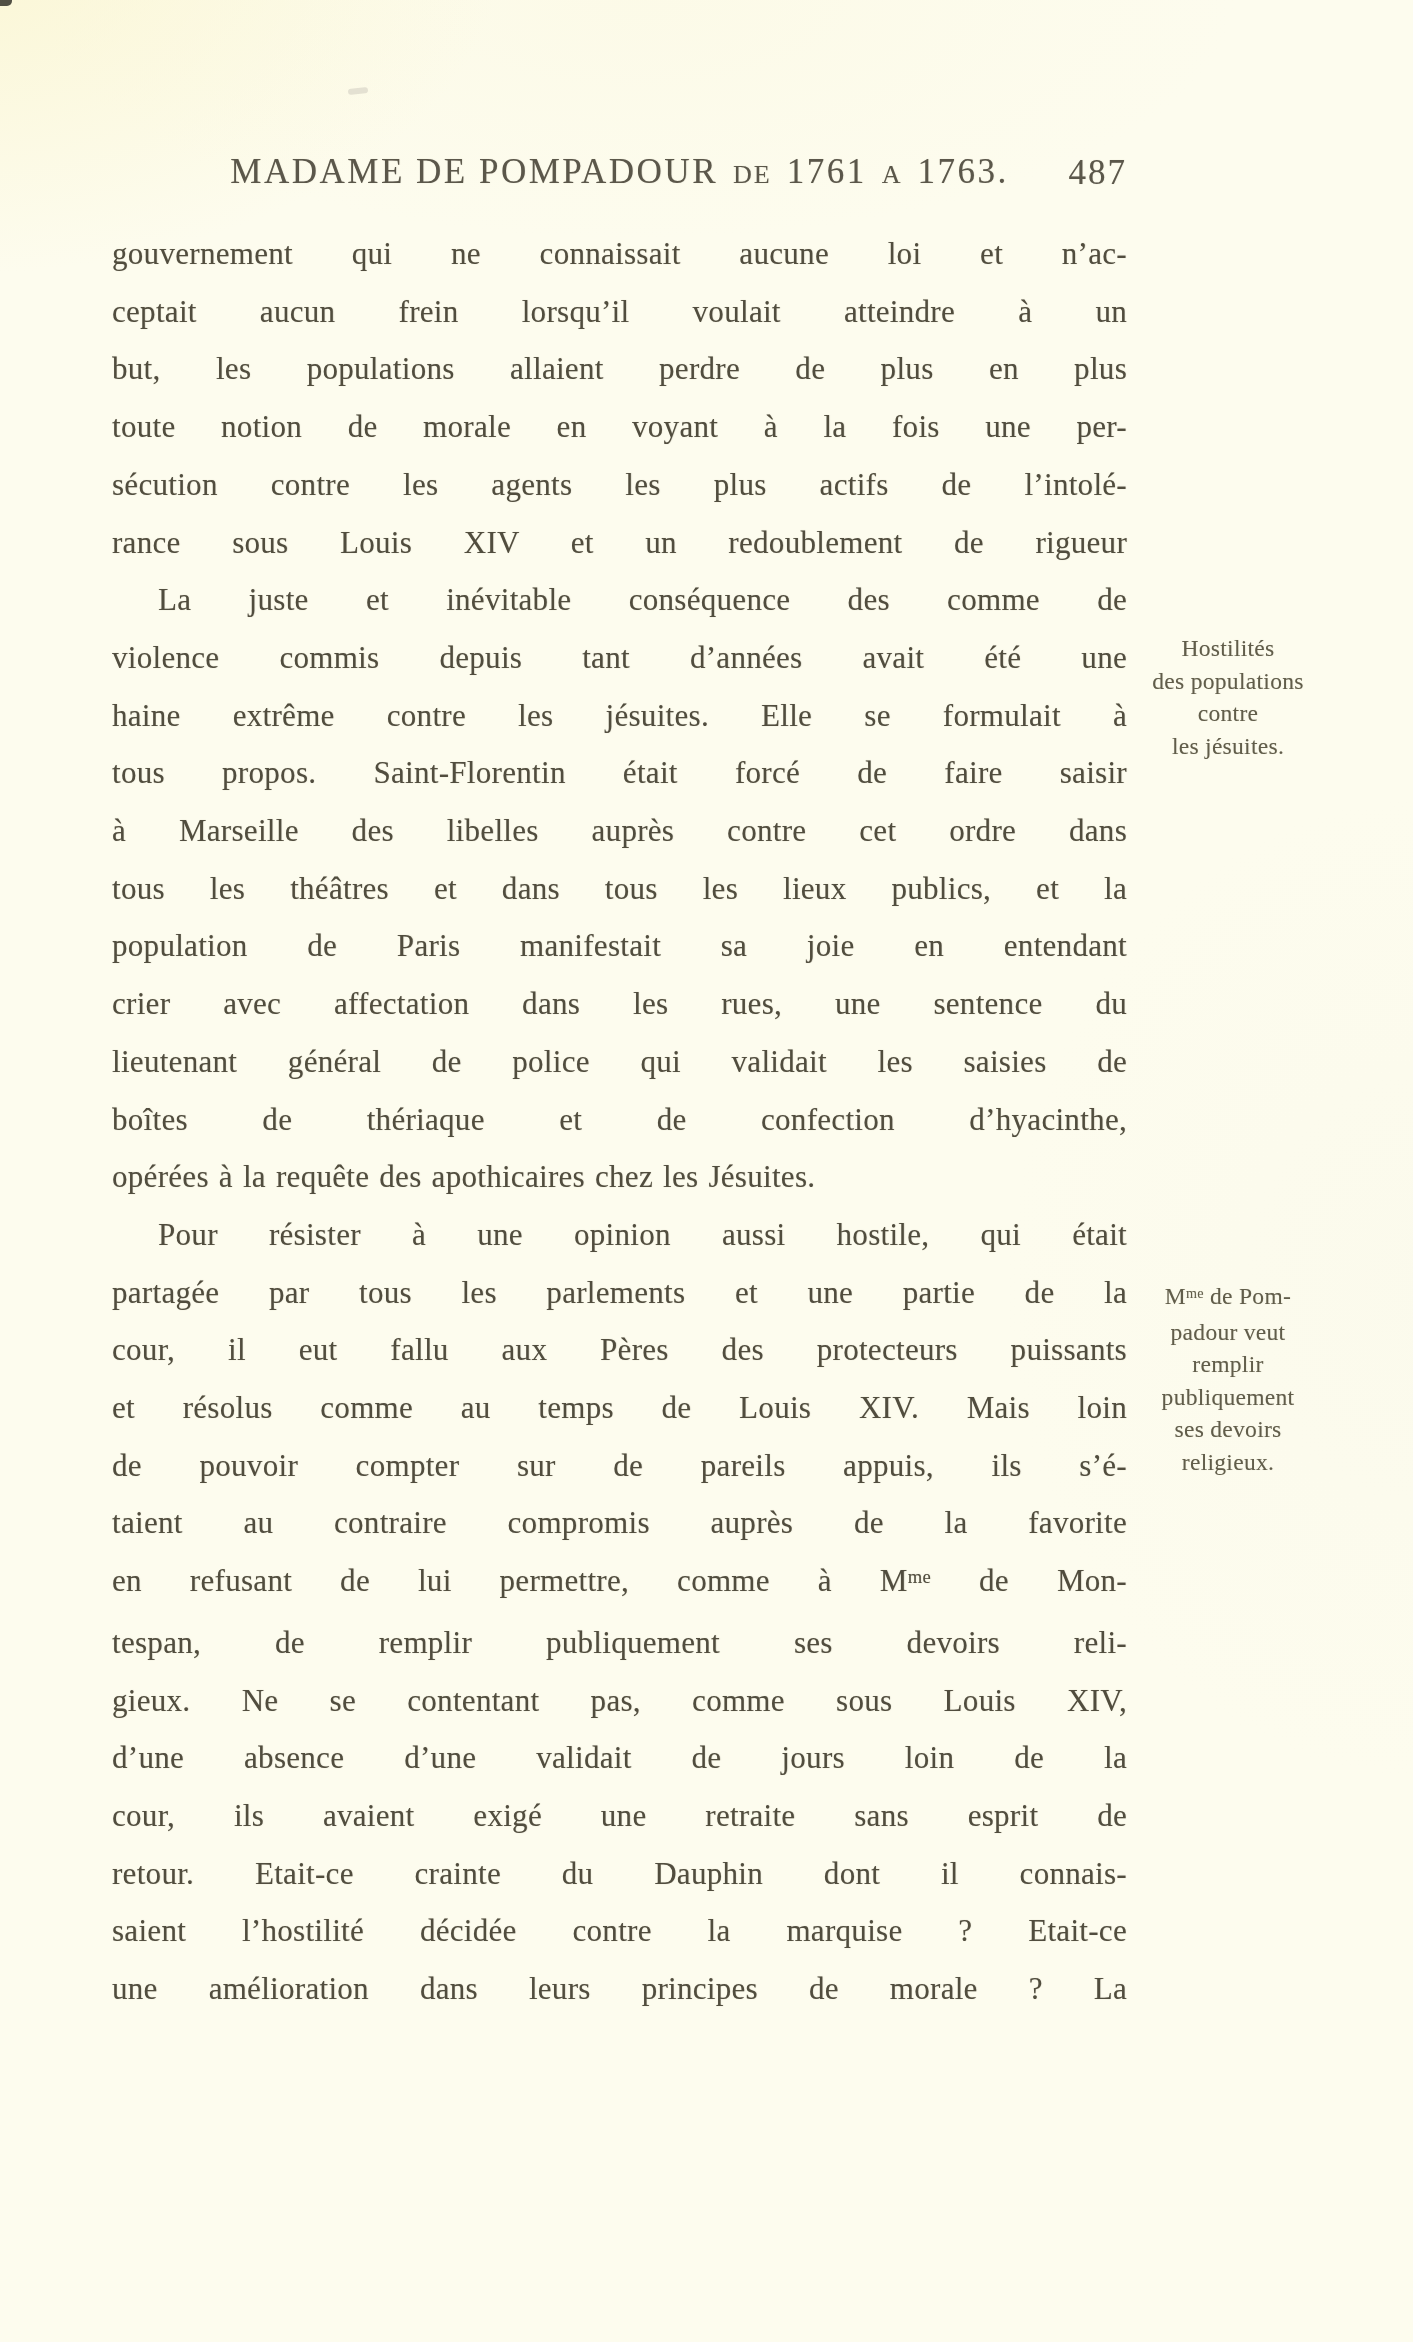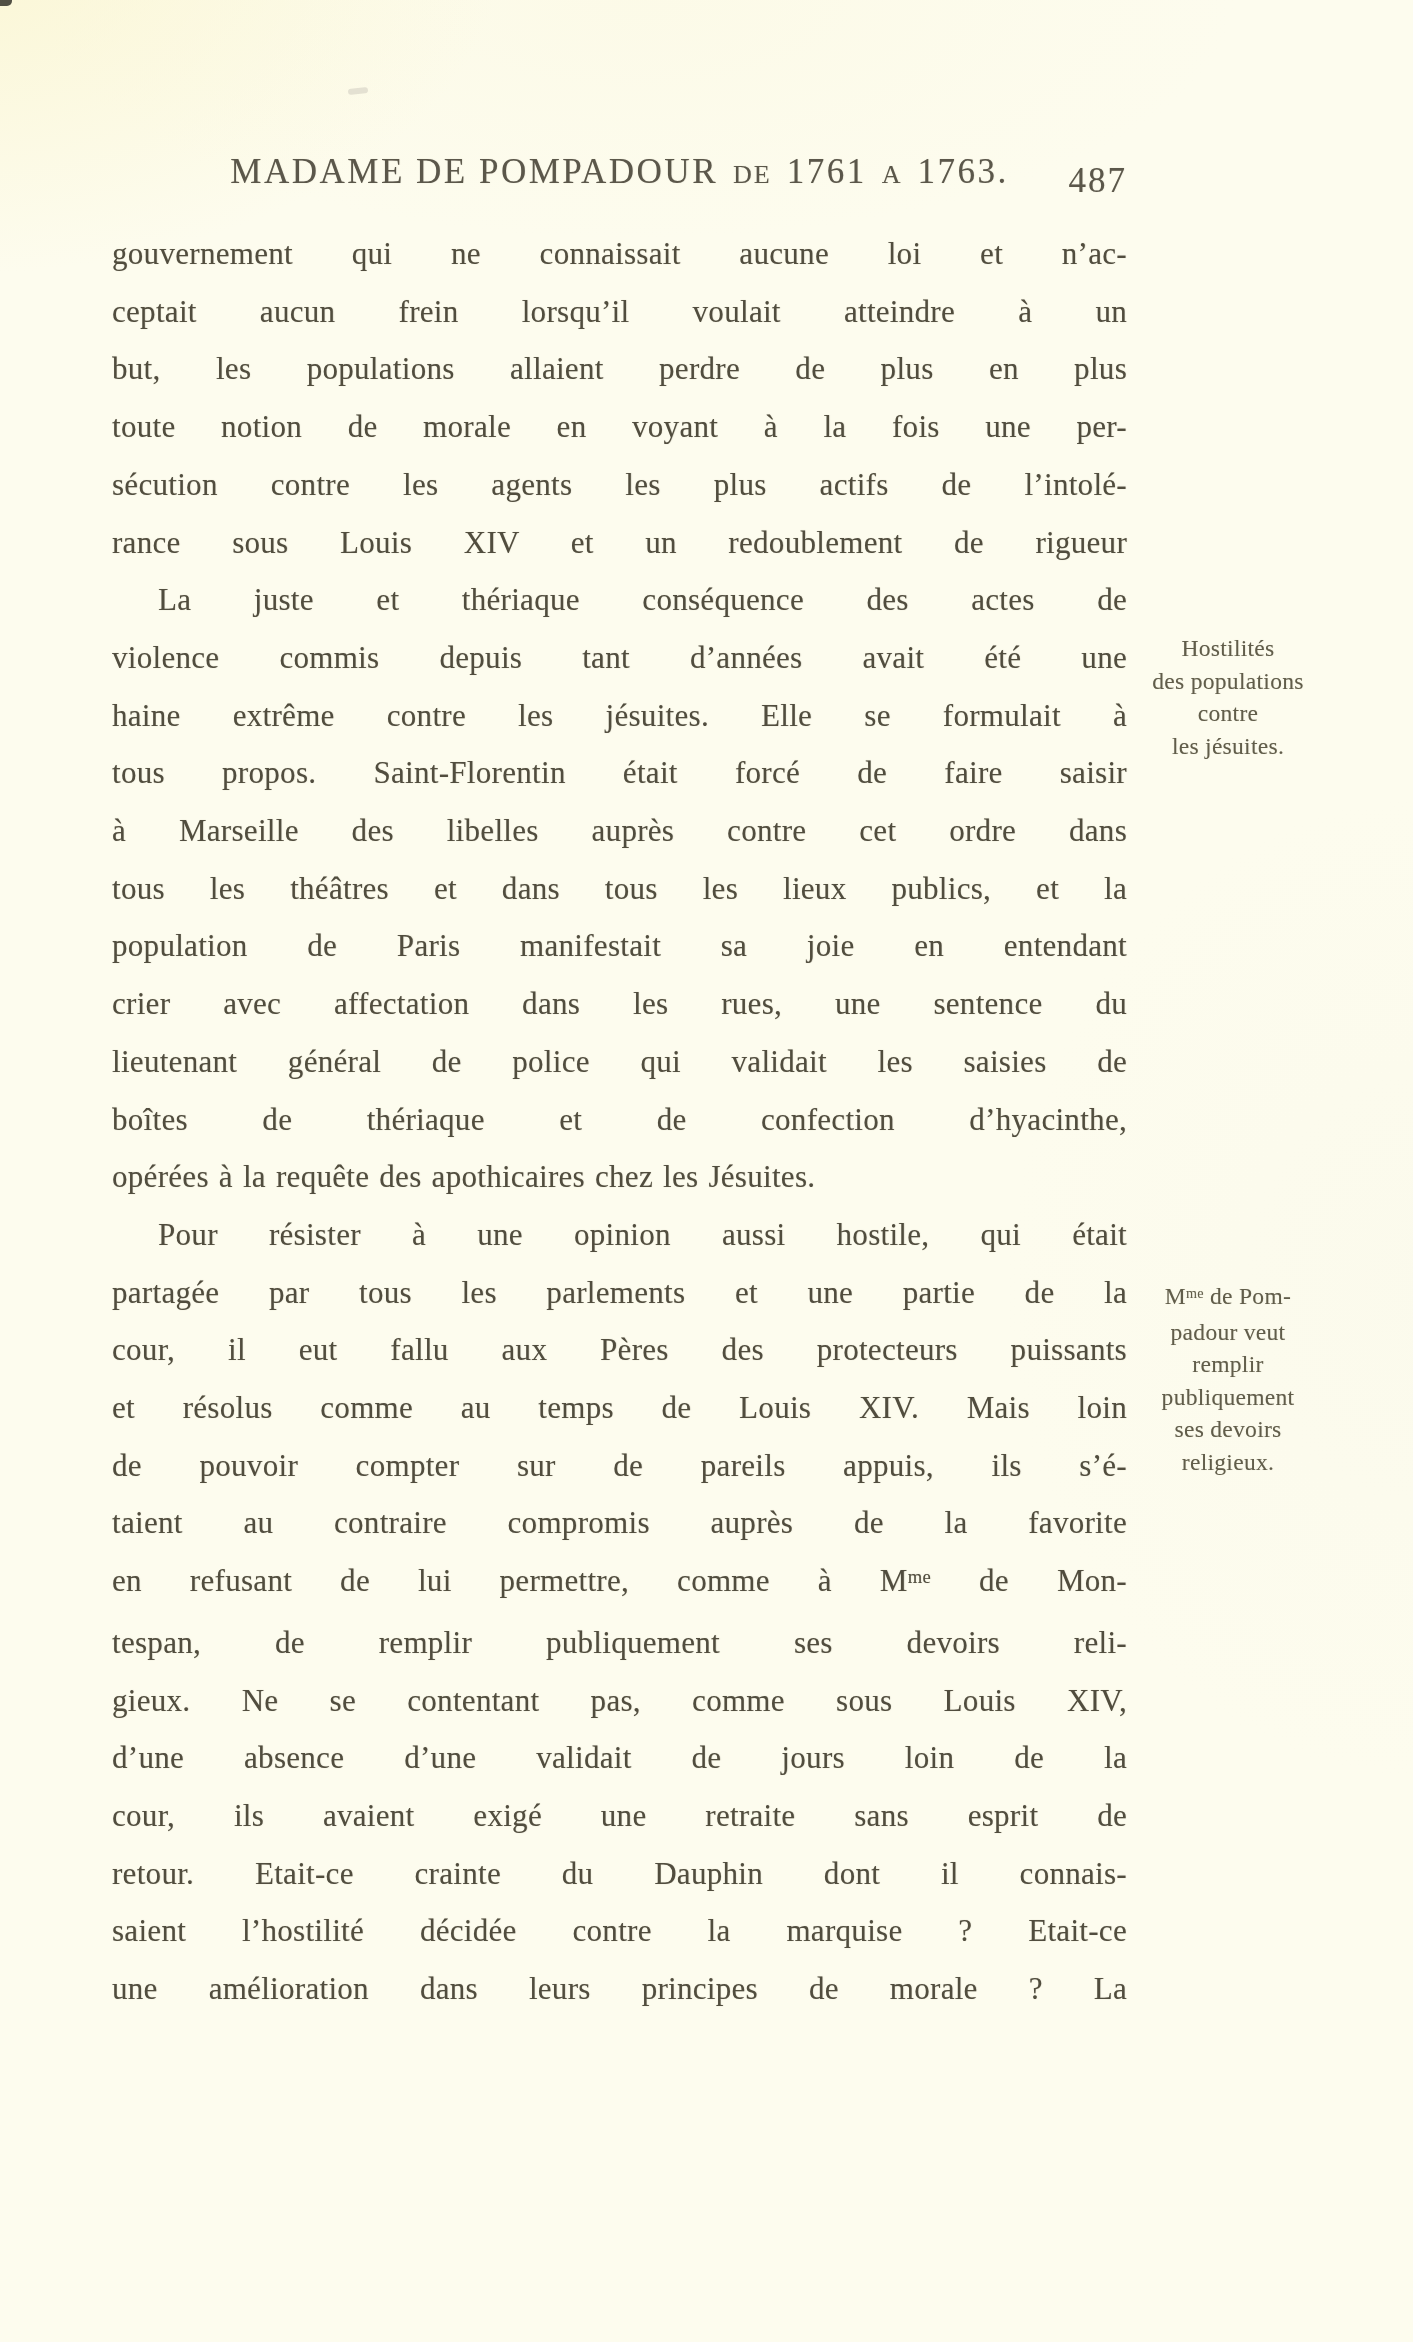--- a/index.html
+++ b/index.html
@@ -46,21 +46,21 @@
   .header-title {
     position: absolute; left: 50%; top: 0;
     transform: translateX(-50%);
     white-space: nowrap;
     font-size: 35px; letter-spacing: 2.5px;
   }
   .header-title span { margin-right: 15px; }
   .header-title span:last-child { margin-right: 0; }
   .header-title .smallcaps { font-size: 26px; letter-spacing: 2px; }
   .page-number {
-    position: absolute; right: 0; top: 9px;
+    position: absolute; right: 0; top: 1px;
     font-size: 35px; letter-spacing: 2px;
   }
 
   
   .body-text {
     position: absolute; left: 112px; top: 225px;
     width: 1015px;
     font-size: 31px; line-height: 57.7px;
     color: #514d3e;
     letter-spacing: 0.3px;
@@ -105,21 +105,21 @@
   <div class="body-text">
     <div class="paragraph">
         <div class="line">gouvernement qui ne connaissait aucune loi et n’ac-</div>
         <div class="line">ceptait aucun frein lorsqu’il voulait atteindre à un</div>
         <div class="line">but, les populations allaient perdre de plus en plus</div>
         <div class="line">toute notion de morale en voyant à la fois une per-</div>
         <div class="line">sécution contre les agents les plus actifs de l’intolé-</div>
         <div class="line">rance sous Louis XIV et un redoublement de rigueur</div>
       </div>
     <div class="paragraph indent">
-        <div class="line">La juste et thériaque conséquence des actes de</div>
+        <div class="line">La juste et inévitable conséquence des comme de</div>
         <div class="line">violence commis depuis tant d’années avait été une</div>
         <div class="line">haine extrême contre les jésuites. Elle se formulait à</div>
         <div class="line">tous propos. Saint-Florentin était forcé de faire saisir</div>
         <div class="line">à Marseille des libelles auprès contre cet ordre dans</div>
         <div class="line">tous les théâtres et dans tous les lieux publics, et la</div>
         <div class="line">population de Paris manifestait sa joie en entendant</div>
         <div class="line">crier avec affectation dans les rues, une sentence du</div>
         <div class="line">lieutenant général de police qui validait les saisies de</div>
         <div class="line">boîtes de thériaque et de confection d’hyacinthe,</div>
         <div class="line flush">opérées à la requête des apothicaires chez les Jésuites.</div>

